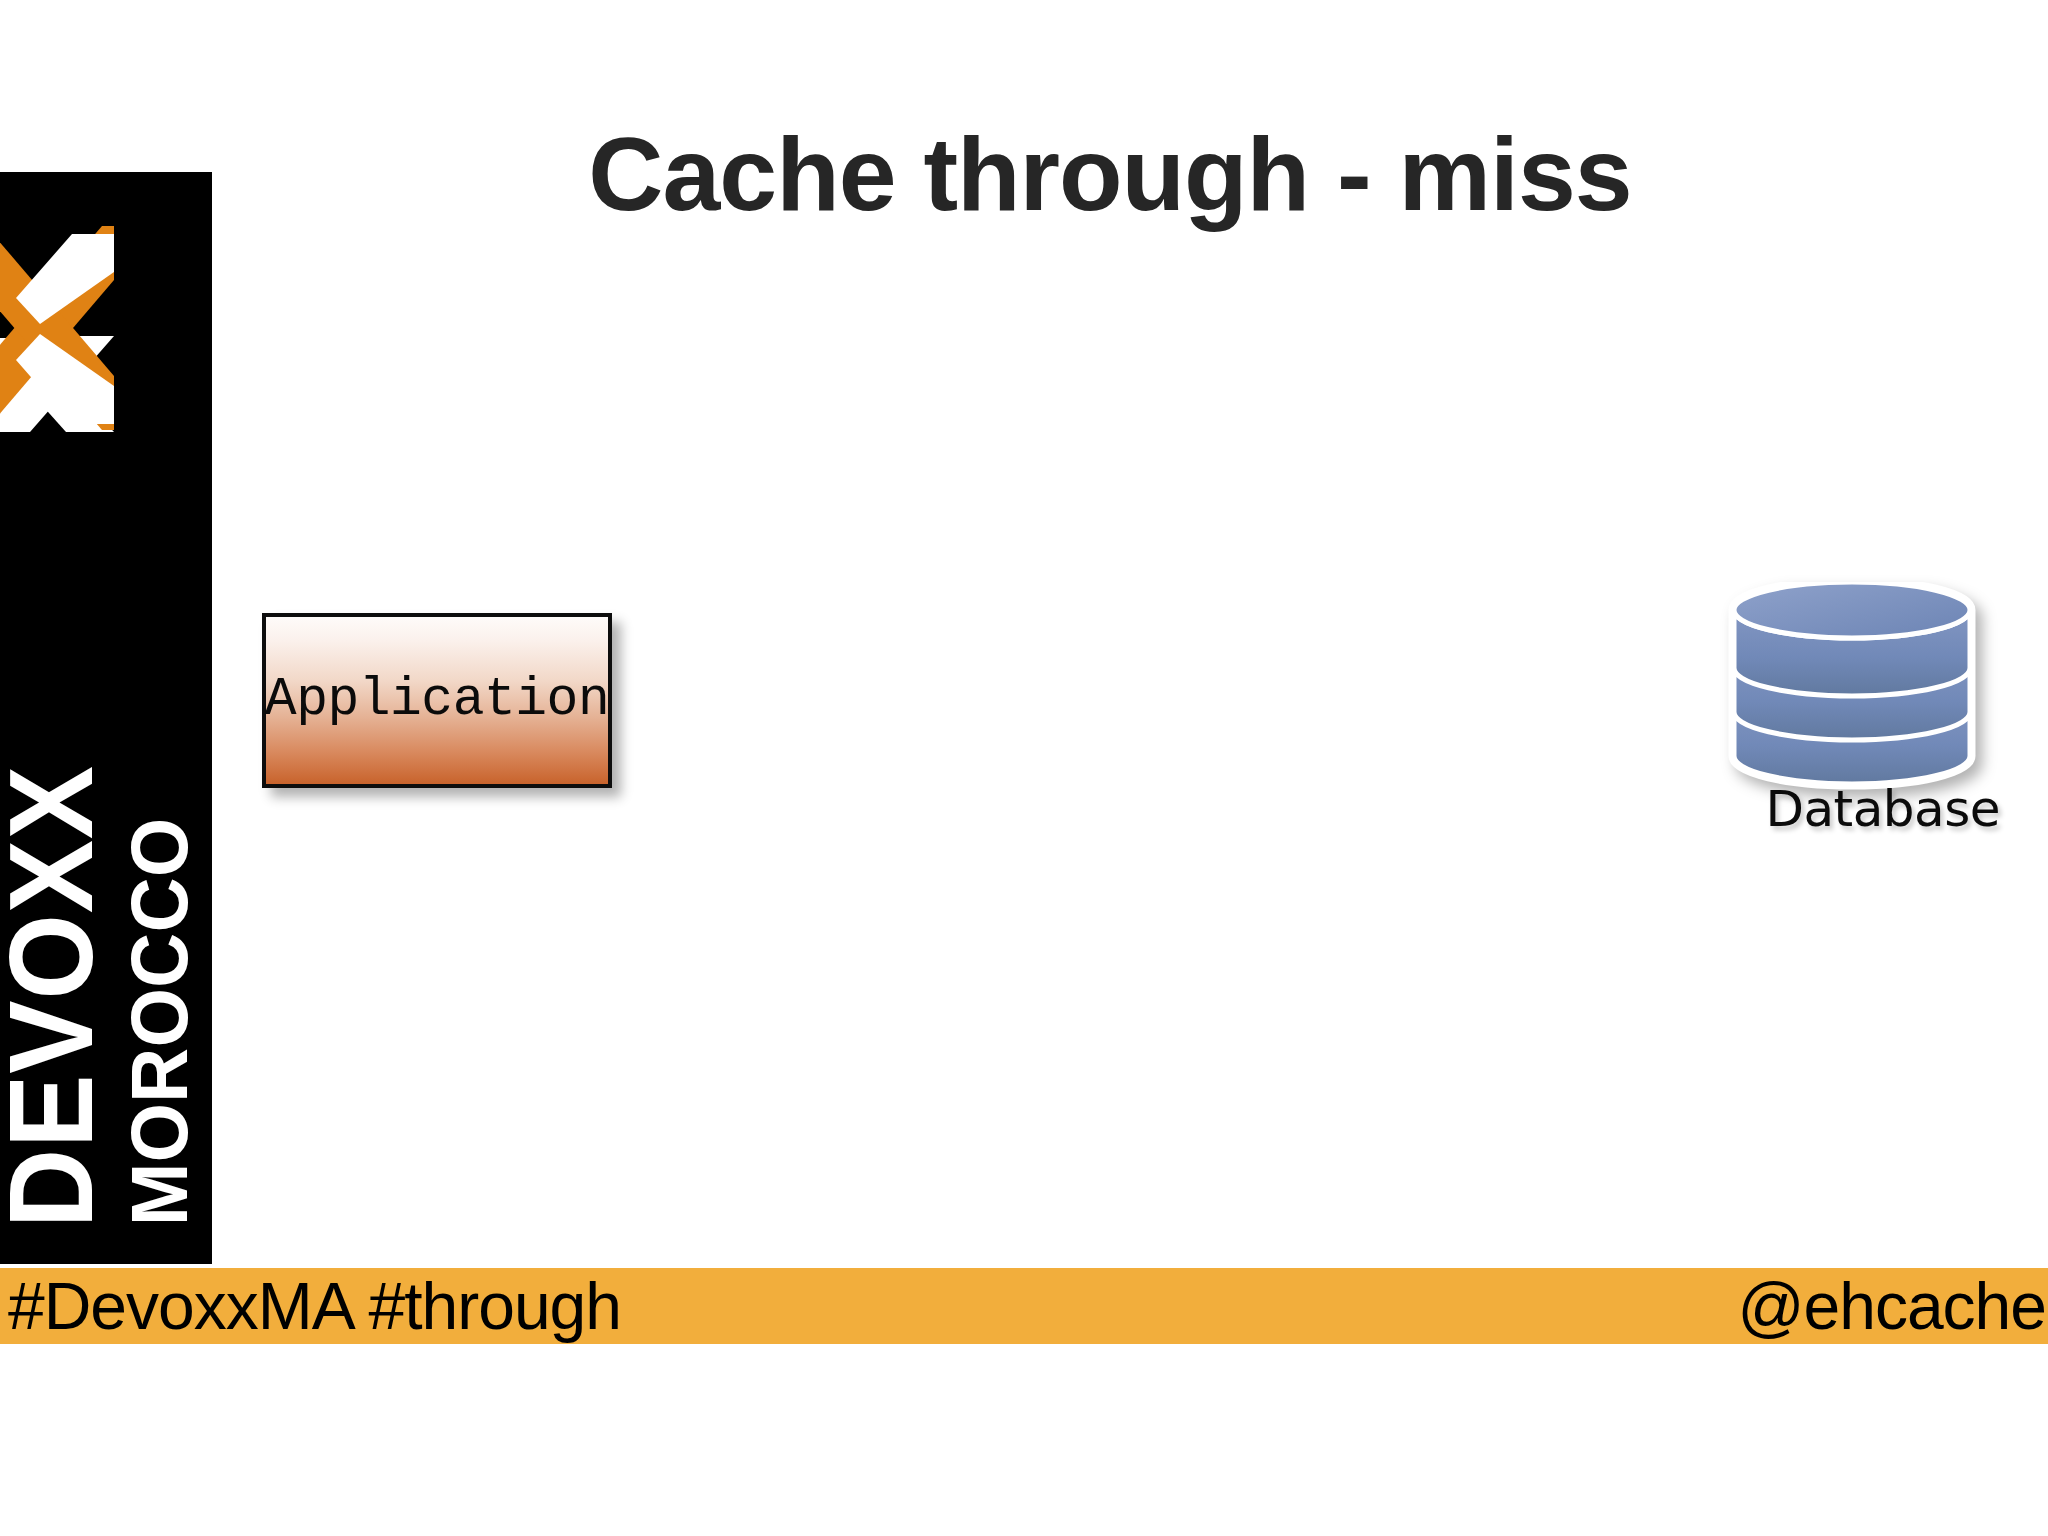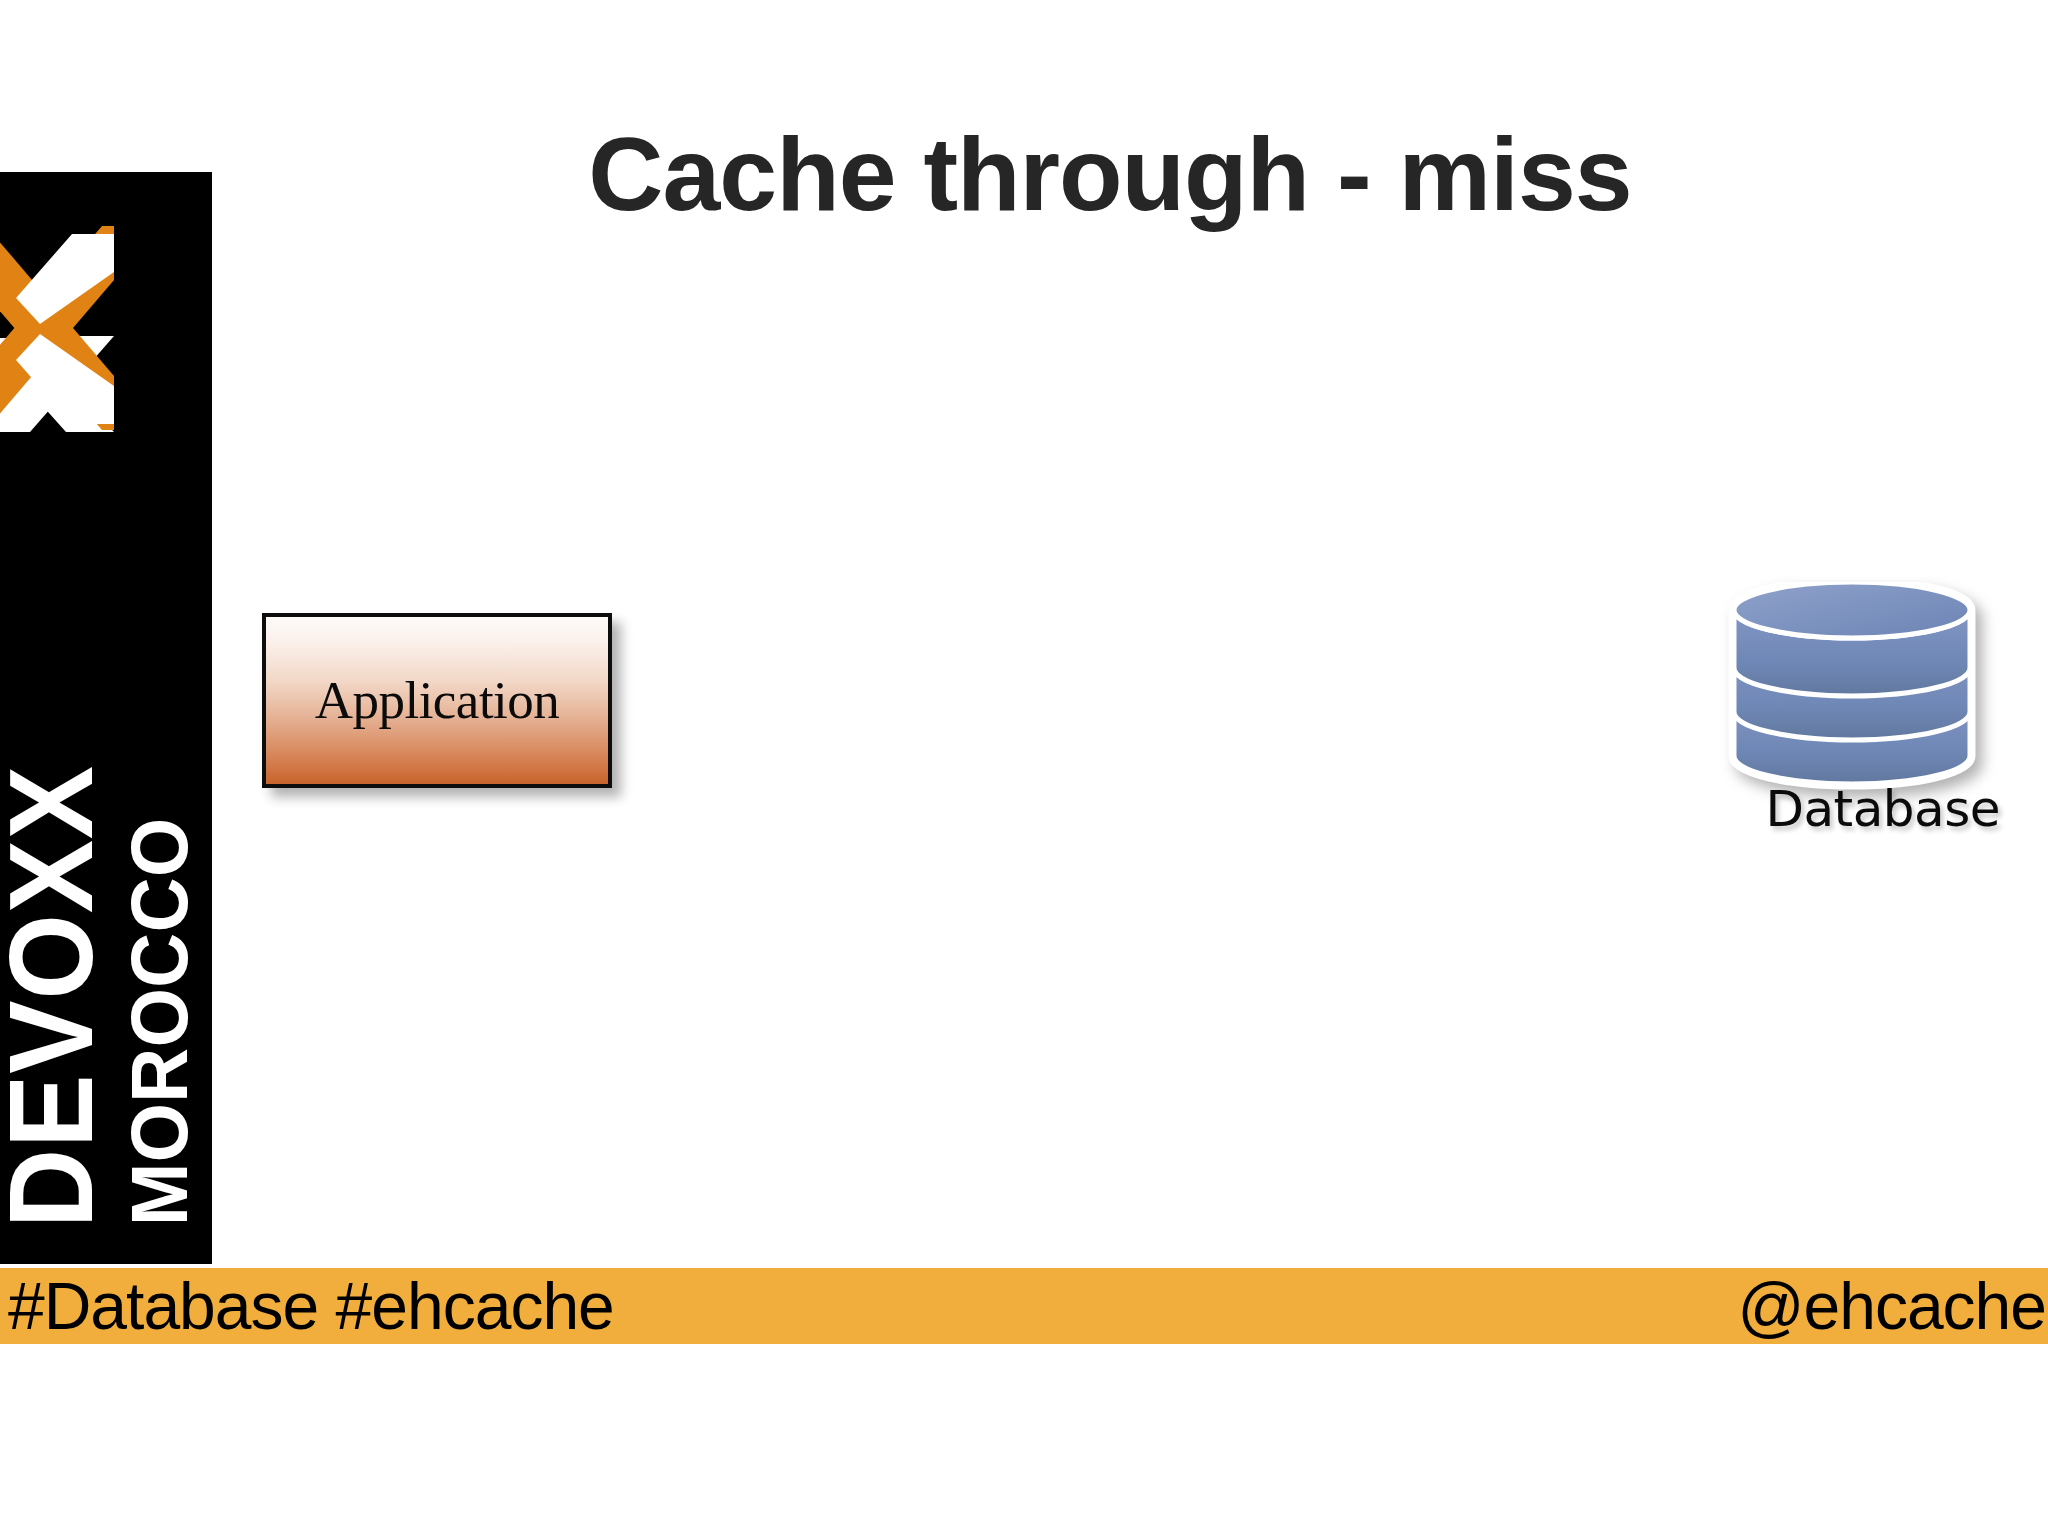--- a/index.html
+++ b/index.html
@@ -135,21 +135,21 @@
                 #e5b295 60%,
                 #d8875b 82%,
                 #c8632c 100%);
     box-shadow: 9px 9px 11px rgba(0,0,0,0.30);
     box-sizing: border-box;
     display: flex;
     align-items: center;
     justify-content: center;
   }
   #app-label {
-    font-family: Liberation Serif, serif;
+    font-family: Liberation Mono, monospace;
     font-size: 53px;
     color: #0b0b0b;
     line-height: 1;
     letter-spacing: -0.5px;
   }
 
   
   #cache-node {
     position: absolute;
     left: 1000px;
@@ -317,17 +317,17 @@
         <path d="M8,28 a118,28 0 0 0 236,0 v58 a118,28 0 0 1 -236,0 Z" fill="url(#dbBand)" stroke="#ffffff" stroke-width="5"></path>
 
         <ellipse cx="126" cy="28" rx="118" ry="28" fill="url(#dbTop)" stroke="#ffffff" stroke-width="5"></ellipse>
       </svg>
     </div>
 
     <div id="db-label">Database</div>
   </div>
 
   <div id="footer-bar">
-    <span id="footer-left">#Database  #ehcache</span>
+    <span id="footer-left">#DevoxxMA  #through</span>
     <span id="footer-right">@ehcache</span>
   </div>
 
 </div>
 
 </body></html>

